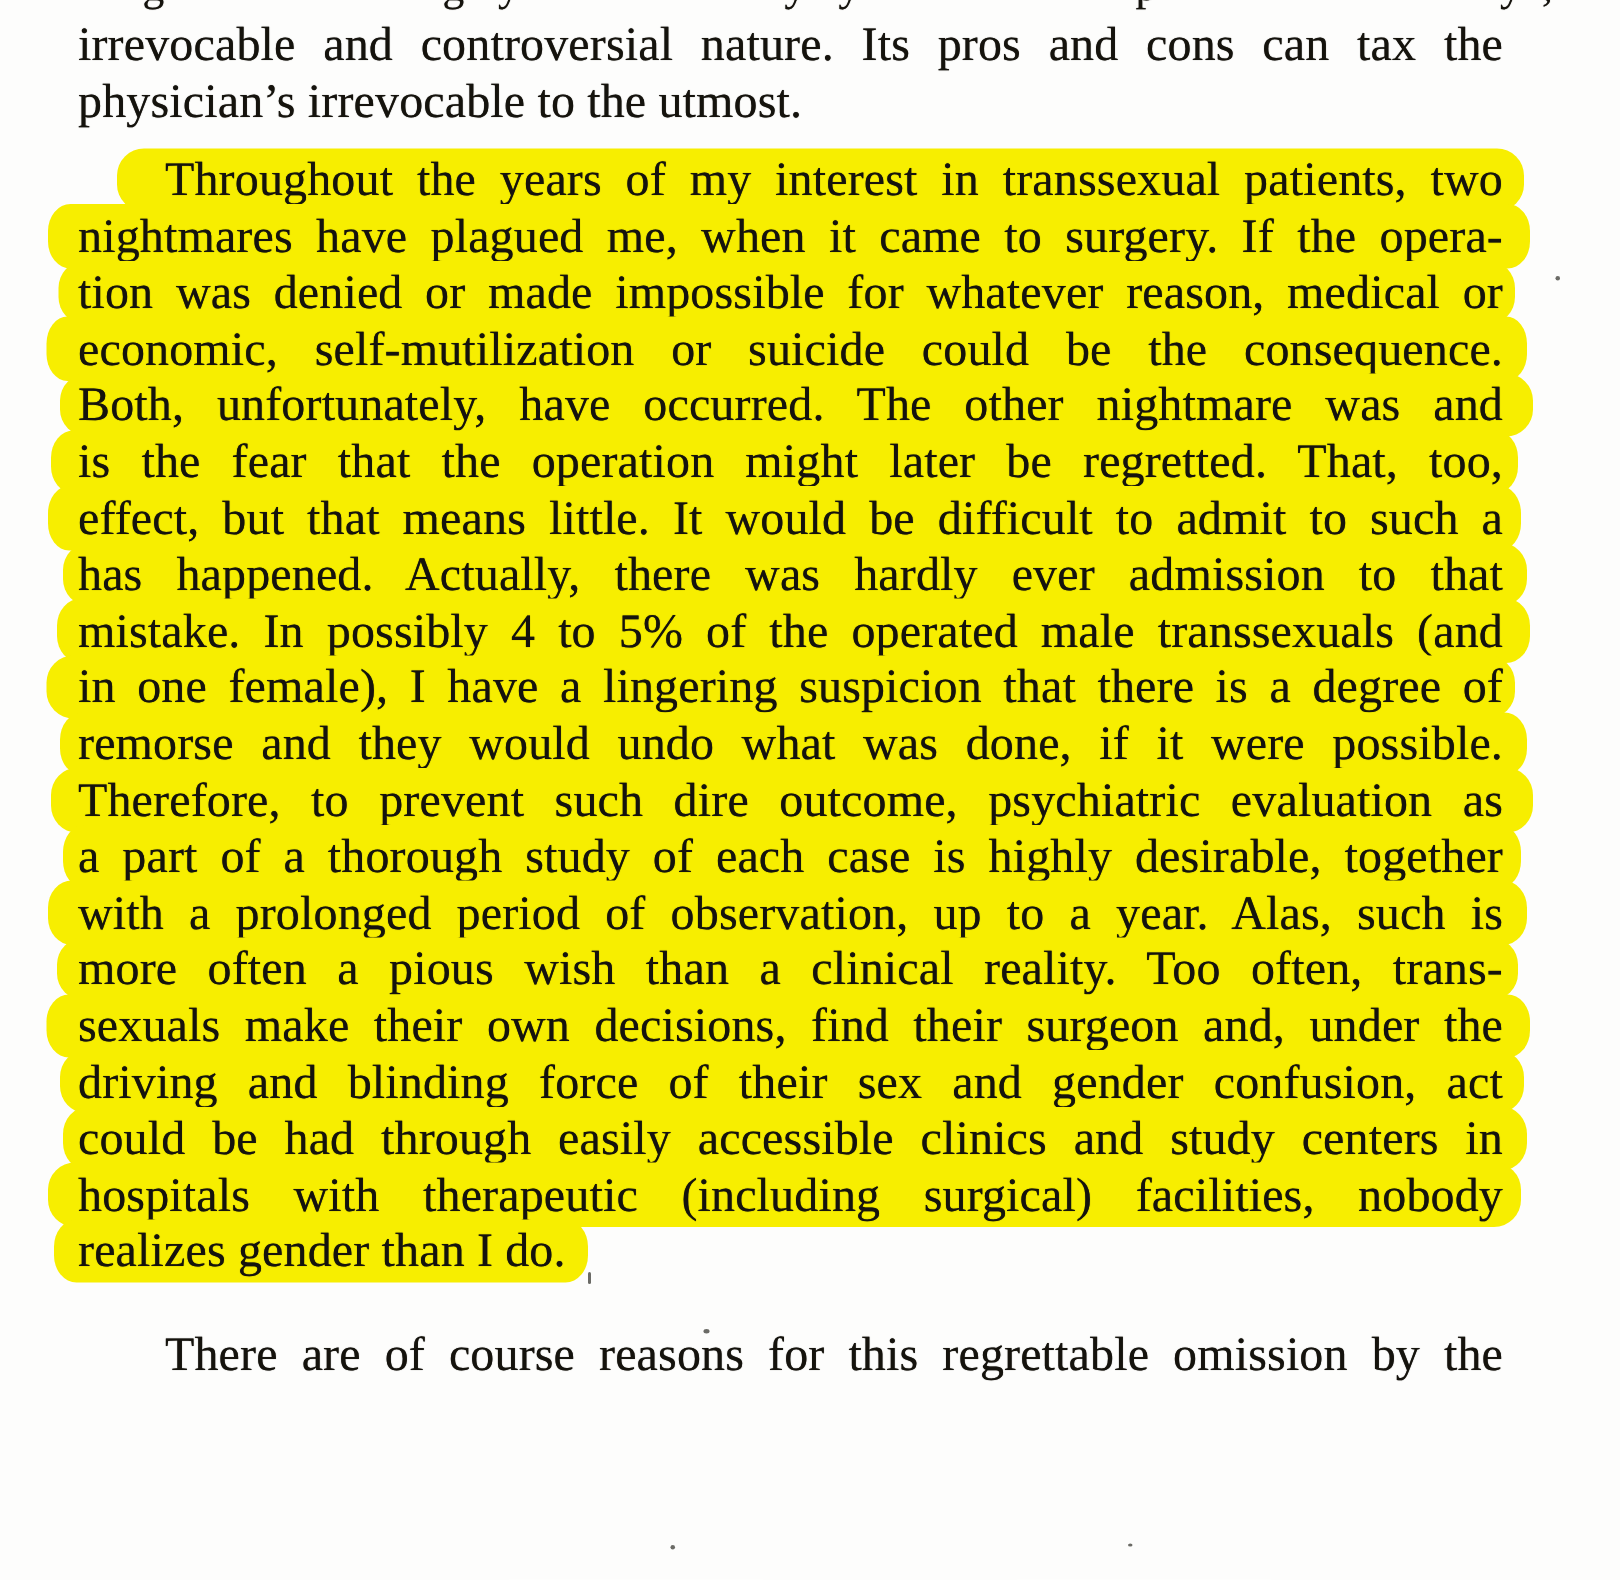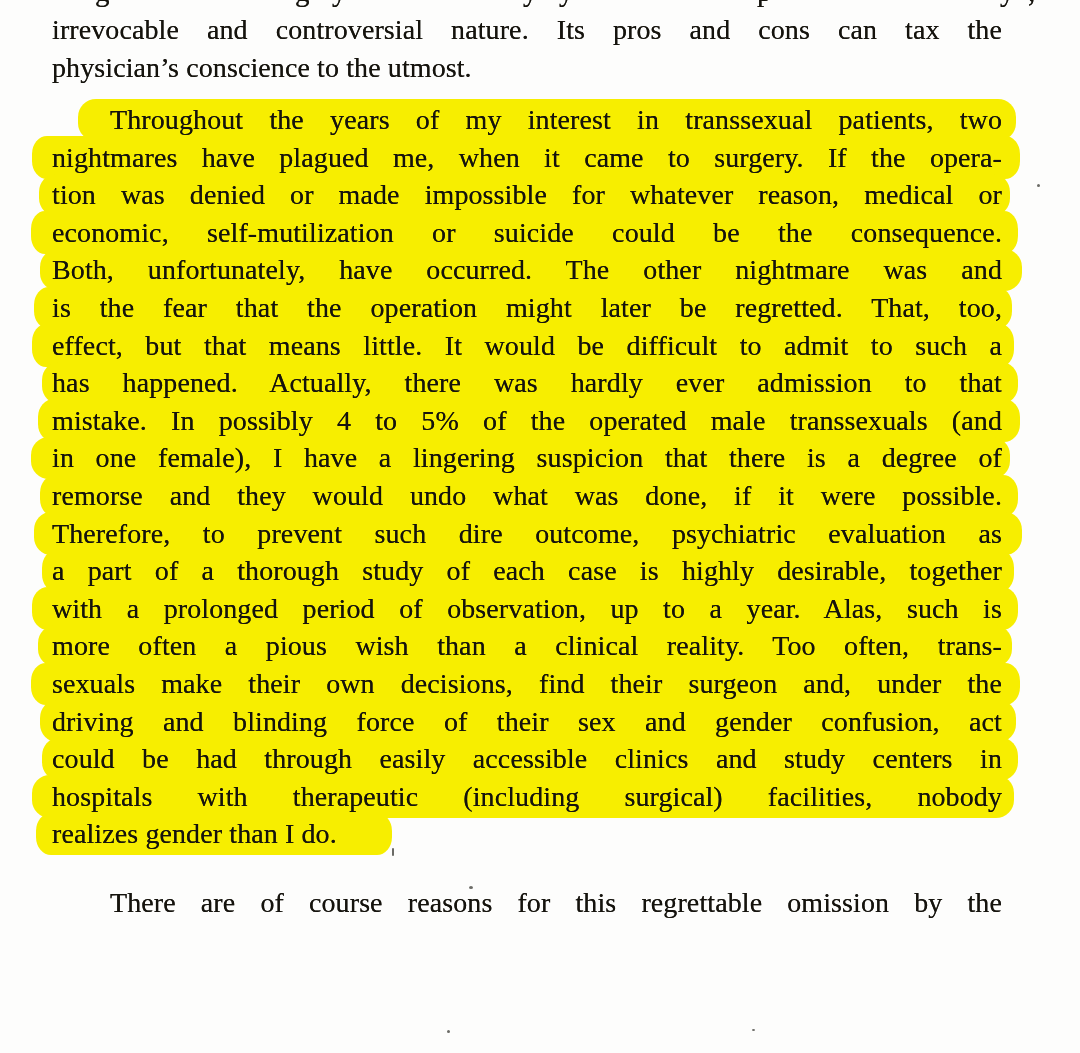--- a/index.html
+++ b/index.html
@@ -14,21 +14,21 @@
     background:var(--paper);
     overflow:hidden;
     font-family:"Liberation Serif","DejaVu Serif",serif;
     color:var(--ink);
   }
   .textcol{
     position:absolute;left:52px;width:950px;
   }
   .line{
     position:relative;z-index:0;
-    font-size:28px;line-height:37.6px;height:37.6px;
+    font-size:32px;line-height:37.6px;height:37.6px;
     text-align:justify;text-align-last:justify;
     white-space:nowrap;
     text-shadow:0 0 .5px rgba(21,19,13,.85);
     letter-spacing:.1px;
   }
   .line.left{text-align:left;text-align-last:left;}
   .line.indent{text-indent:58px;}
   
   .hl::before{
     content:"";position:absolute;z-index:-1;
@@ -60,21 +60,21 @@
     <span style="left:280px">y</span>
     <span style="left:471px">y</span>
     <span style="left:507px">y</span>
     <span style="left:705px">p</span>
     <span style="left:948px">y</span>
     <span style="left:976px">,</span>
   </div>
 
   <div class="textcol" style="top:11px">
     <div class="line">irrevocable and controversial nature. Its pros and cons can tax the</div>
-    <div class="line left">physician’s conscience to the utmost.</div>
+    <div class="line left">physician’s irrevocable to the utmost.</div>
   </div>
 
   <div class="textcol" style="top:101px">
     <div class="line hl indent" style="--l:26px;--r:-14px;--rad:18px">Throughout the years of my interest in transsexual patients, two</div>
     <div class="line hl" style="--l:-20px;--r:-18px;--rad:15px">nightmares have plagued me, when it came to surgery. If the opera-</div>
     <div class="line hl" style="--l:-13px;--r:-8px;--rad:17px">tion was denied or made impossible for whatever reason, medical or</div>
     <div class="line hl" style="--l:-21px;--r:-16px;--rad:14px">economic, self-mutilization or suicide could be the consequence.</div>
     <div class="line hl" style="--l:-12px;--r:-20px;--rad:18px">Both, unfortunately, have occurred. The other nightmare was and</div>
     <div class="line hl" style="--l:-18px;--r:-10px;--rad:15px">is the fear that the operation might later be regretted. That, too,</div>
     <div class="line hl" style="--l:-20px;--r:-12px;--rad:14px">effect, but that means little. It would be difficult to admit to such a</div>

